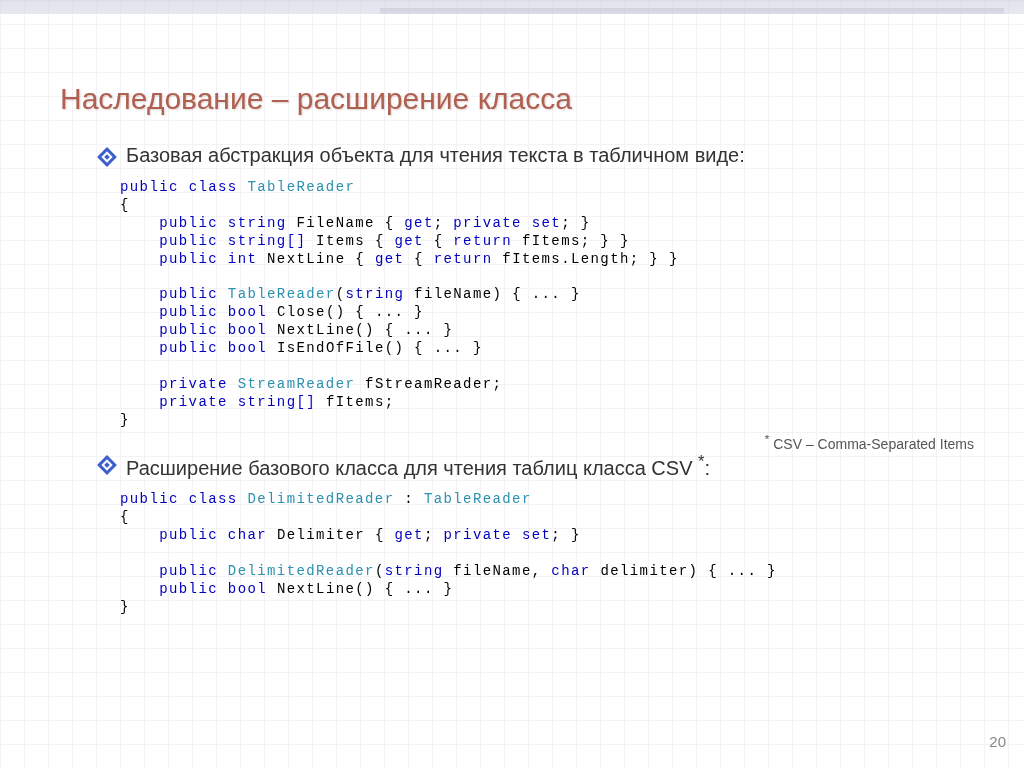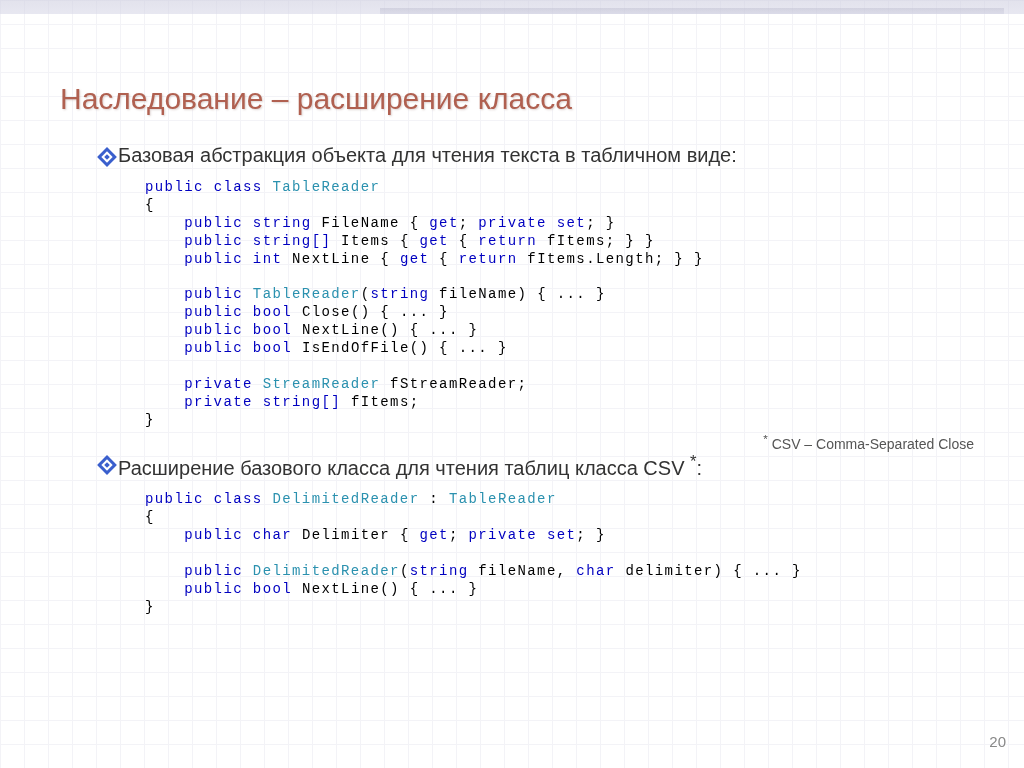--- a/index.html
+++ b/index.html
@@ -43,21 +43,21 @@
     font-size: 30px;
     color: #b06050;
     font-weight: normal;
     text-shadow: 1px 1px 2px rgba(120,80,70,0.25);
     margin-bottom: 28px;
     margin-top: 32px;
   }
   .bullet-row {
     display: flex;
     align-items: flex-start;
-    gap: 4px;
+    gap: 12px;
     margin-left: 40px;
     margin-bottom: 12px;
   }
   .bullet-icon {
     width: 14px;
     height: 14px;
     margin-top: 6px;
     background: #3a5fcd;
     transform: rotate(45deg);
     position: relative;
@@ -78,21 +78,21 @@
     z-index: 1;
   }
   .bullet-text {
     font-size: 20px;
     color: #333;
   }
   .codeblock {
     font-family: "Consolas","Courier New",monospace;
     font-size: 14px;
     line-height: 1.28;
-    margin-left: 85px;
+    margin-left: 60px;
     white-space: pre;
     color: #000;
     letter-spacing: 1.4px;
   }
   .kw   { color: #0000c0; }
   .type { color: #2b91af; }
   .nm   { color: #000; }
   .footnote {
     position: absolute;
     right: 50px;
@@ -149,15 +149,15 @@
   <div class="codeblock"><span class="kw">public</span> <span class="kw">class</span> <span class="type">DelimitedReader</span><span class="nm"> : </span><span class="type">TableReader</span>
 <span class="nm">{</span>
     <span class="kw">public</span> <span class="kw">char</span> <span class="nm">Delimiter</span> { <span class="kw">get</span>; <span class="kw">private</span> <span class="kw">set</span><span class="nm">; }</span>
 
     <span class="kw">public</span> <span class="type">DelimitedReader</span>(<span class="kw">string</span> <span class="nm">fileName</span>, <span class="kw">char</span> <span class="nm">delimiter</span>) <span class="nm">{ ... }</span>
     <span class="kw">public</span> <span class="kw">bool</span> <span class="nm">NextLine</span>() <span class="nm">{ ... }</span>
 <span class="nm">}</span></div>
 
 </div>
 
-<div class="footnote"><sup>*</sup><span> CSV – Comma-Separated Close</span></div>
+<div class="footnote"><sup>*</sup><span> CSV – Comma-Separated Items</span></div>
 
 <div class="pagenum">20</div>
 
 </body></html>

